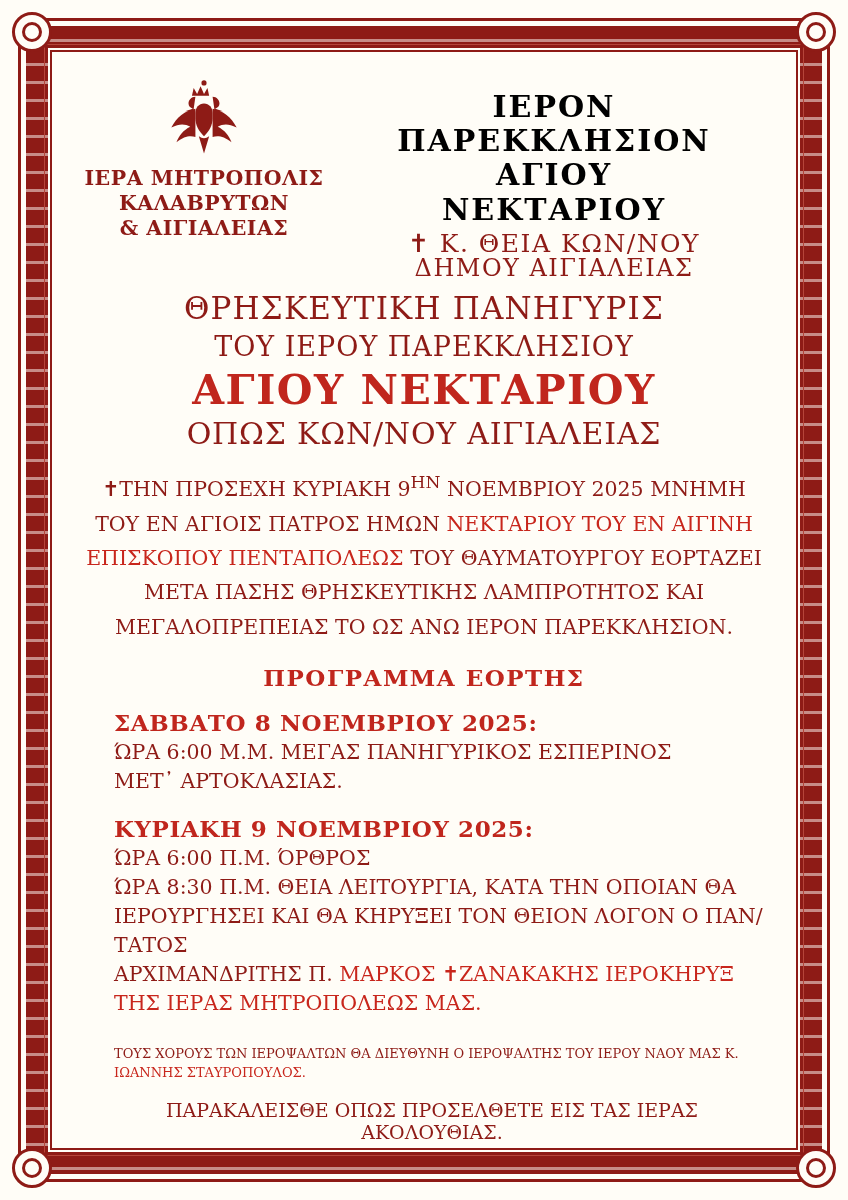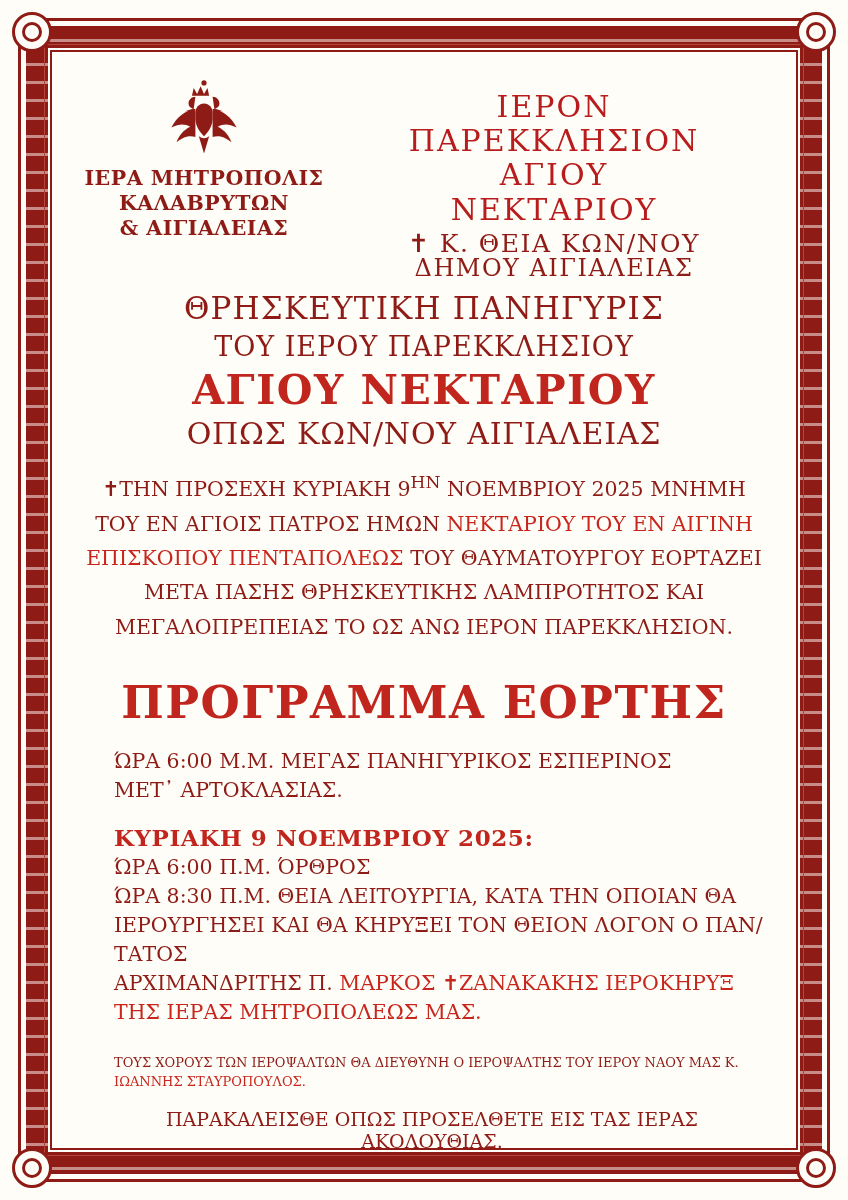--- a/index.html
+++ b/index.html
@@ -131,22 +131,22 @@
   }
   .header-right {
     flex: 1;
     text-align: center;
     padding-top: 18px;
   }
   .hr-line1 {
     font-size: 30px;
     letter-spacing: 2px;
     line-height: 1.14;
-    color: #b91c1c;
-    font-weight: 400;
+    color: #000000;
+    font-weight: 700;
   }
   .hr-line2 {
     font-size: 25px;
     letter-spacing: 1.5px;
     line-height: 1.2;
     color: #8e1b16;
     margin-top: 2px;
   }
   .hr-line3 {
     font-size: 24px;
@@ -198,25 +198,25 @@
     font-size: 20.5px;
     line-height: 1.68;
     color: #8e1b16;
     padding: 0 4px;
   }
   .hl { color: #c8261c; }
 
   
   .prog-title {
     text-align: center;
-    font-size: 45px;
+    font-size: 23px;
     letter-spacing: 1.5px;
     color: #c0261d;
     font-weight: 600;
-    margin-top: 32px;
+    margin-top: 20px;
   }
 
   .day {
     margin-top: 18px;
     padding-left: 36px;
   }
   .day-head {
     font-size: 23px;
     letter-spacing: 0.6px;
     color: #c0261d;
@@ -307,20 +307,21 @@
       <div class="t4">ΟΠΩΣ ΚΩΝ/ΝΟΥ ΑΙΓΙΑΛΕΙΑΣ</div>
     </div>
 
     <div class="intro">
       <span>✝ΤΗΝ ΠΡΟΣΕΧΗ ΚΥΡΙΑΚΗ 9</span><sup>ΗΝ</sup><span> ΝΟΕΜΒΡΙΟΥ 2025 ΜΝΗΜΗ ΤΟΥ ΕΝ ΑΓΙΟΙΣ ΠΑΤΡΟΣ ΗΜΩΝ </span><span class="hl">ΝΕΚΤΑΡΙΟΥ ΤΟΥ ΕΝ ΑΙΓΙΝΗ ΕΠΙΣΚΟΠΟΥ ΠΕΝΤΑΠΟΛΕΩΣ</span><span> ΤΟΥ ΘΑΥΜΑΤΟΥΡΓΟΥ ΕΟΡΤΑΖΕΙ ΜΕΤΑ ΠΑΣΗΣ ΘΡΗΣΚΕΥΤΙΚΗΣ ΛΑΜΠΡΟΤΗΤΟΣ ΚΑΙ ΜΕΓΑΛΟΠΡΕΠΕΙΑΣ ΤΟ ΩΣ ΑΝΩ ΙΕΡΟΝ ΠΑΡΕΚΚΛΗΣΙΟΝ.</span>
     </div>
 
     <div class="prog-title">ΠΡΟΓΡΑΜΜΑ ΕΟΡΤΗΣ</div>
 
     <div class="day">
+      <div class="day-head">ΣΑΒΒΑΤΟ 8 ΝΟΕΜΒΡΙΟΥ 2025:</div>
       <div class="day-line">ΏΡΑ 6:00 Μ.Μ. ΜΕΓΑΣ ΠΑΝΗΓΥΡΙΚΟΣ ΕΣΠΕΡΙΝΟΣ</div>
       <div class="day-line">ΜΕΤ᾽ ΑΡΤΟΚΛΑΣΙΑΣ.</div>
     </div>
 
     <div class="day">
       <div class="day-head">ΚΥΡΙΑΚΗ 9 ΝΟΕΜΒΡΙΟΥ 2025:</div>
       <div class="day-line">ΏΡΑ 6:00 Π.Μ. ΌΡΘΡΟΣ</div>
       <div class="day-line">ΏΡΑ 8:30 Π.Μ. ΘΕΙΑ ΛΕΙΤΟΥΡΓΙΑ, ΚΑΤΑ ΤΗΝ ΟΠΟΙΑΝ ΘΑ</div>
       <div class="day-line">ΙΕΡΟΥΡΓΗΣΕΙ ΚΑΙ ΘΑ ΚΗΡΥΞΕΙ ΤΟΝ ΘΕΙΟΝ ΛΟΓΟΝ Ο ΠΑΝ/ΤΑΤΟΣ</div>
       <div class="day-line">

